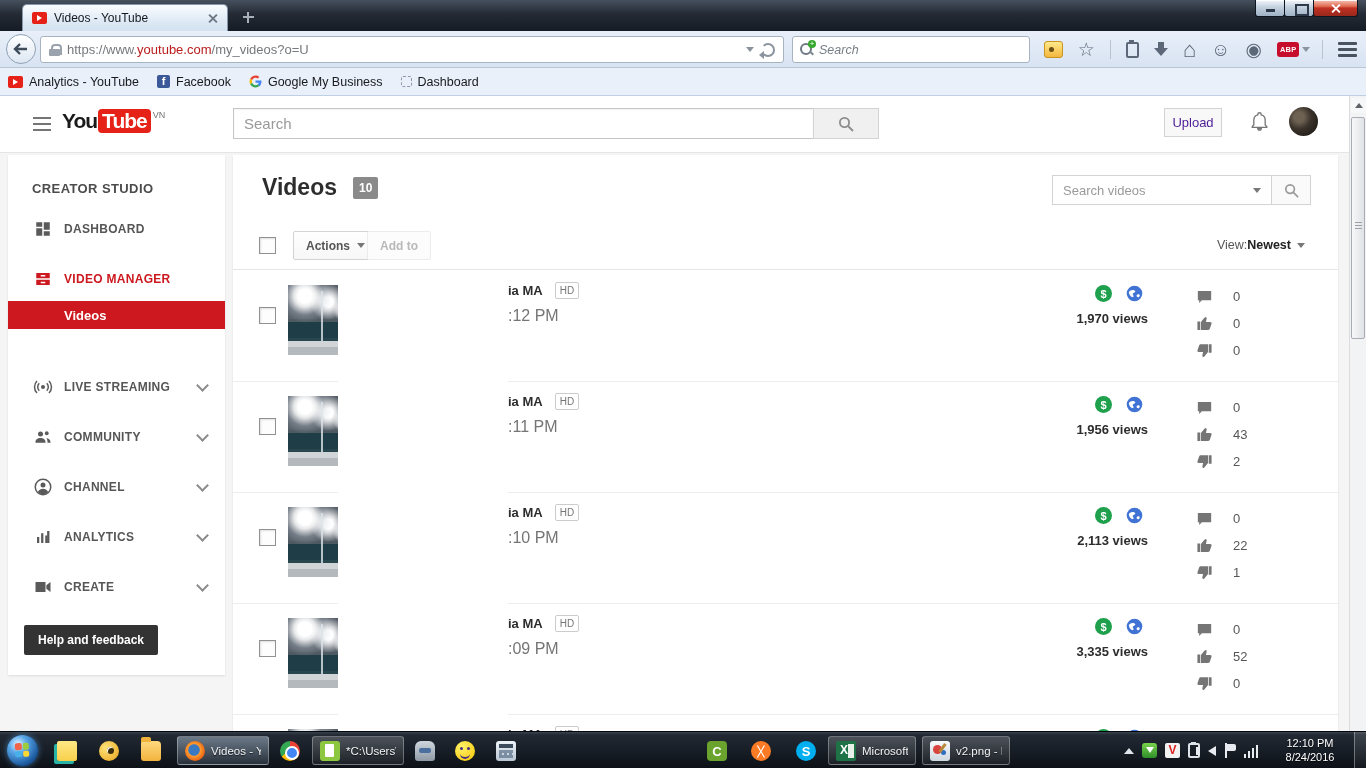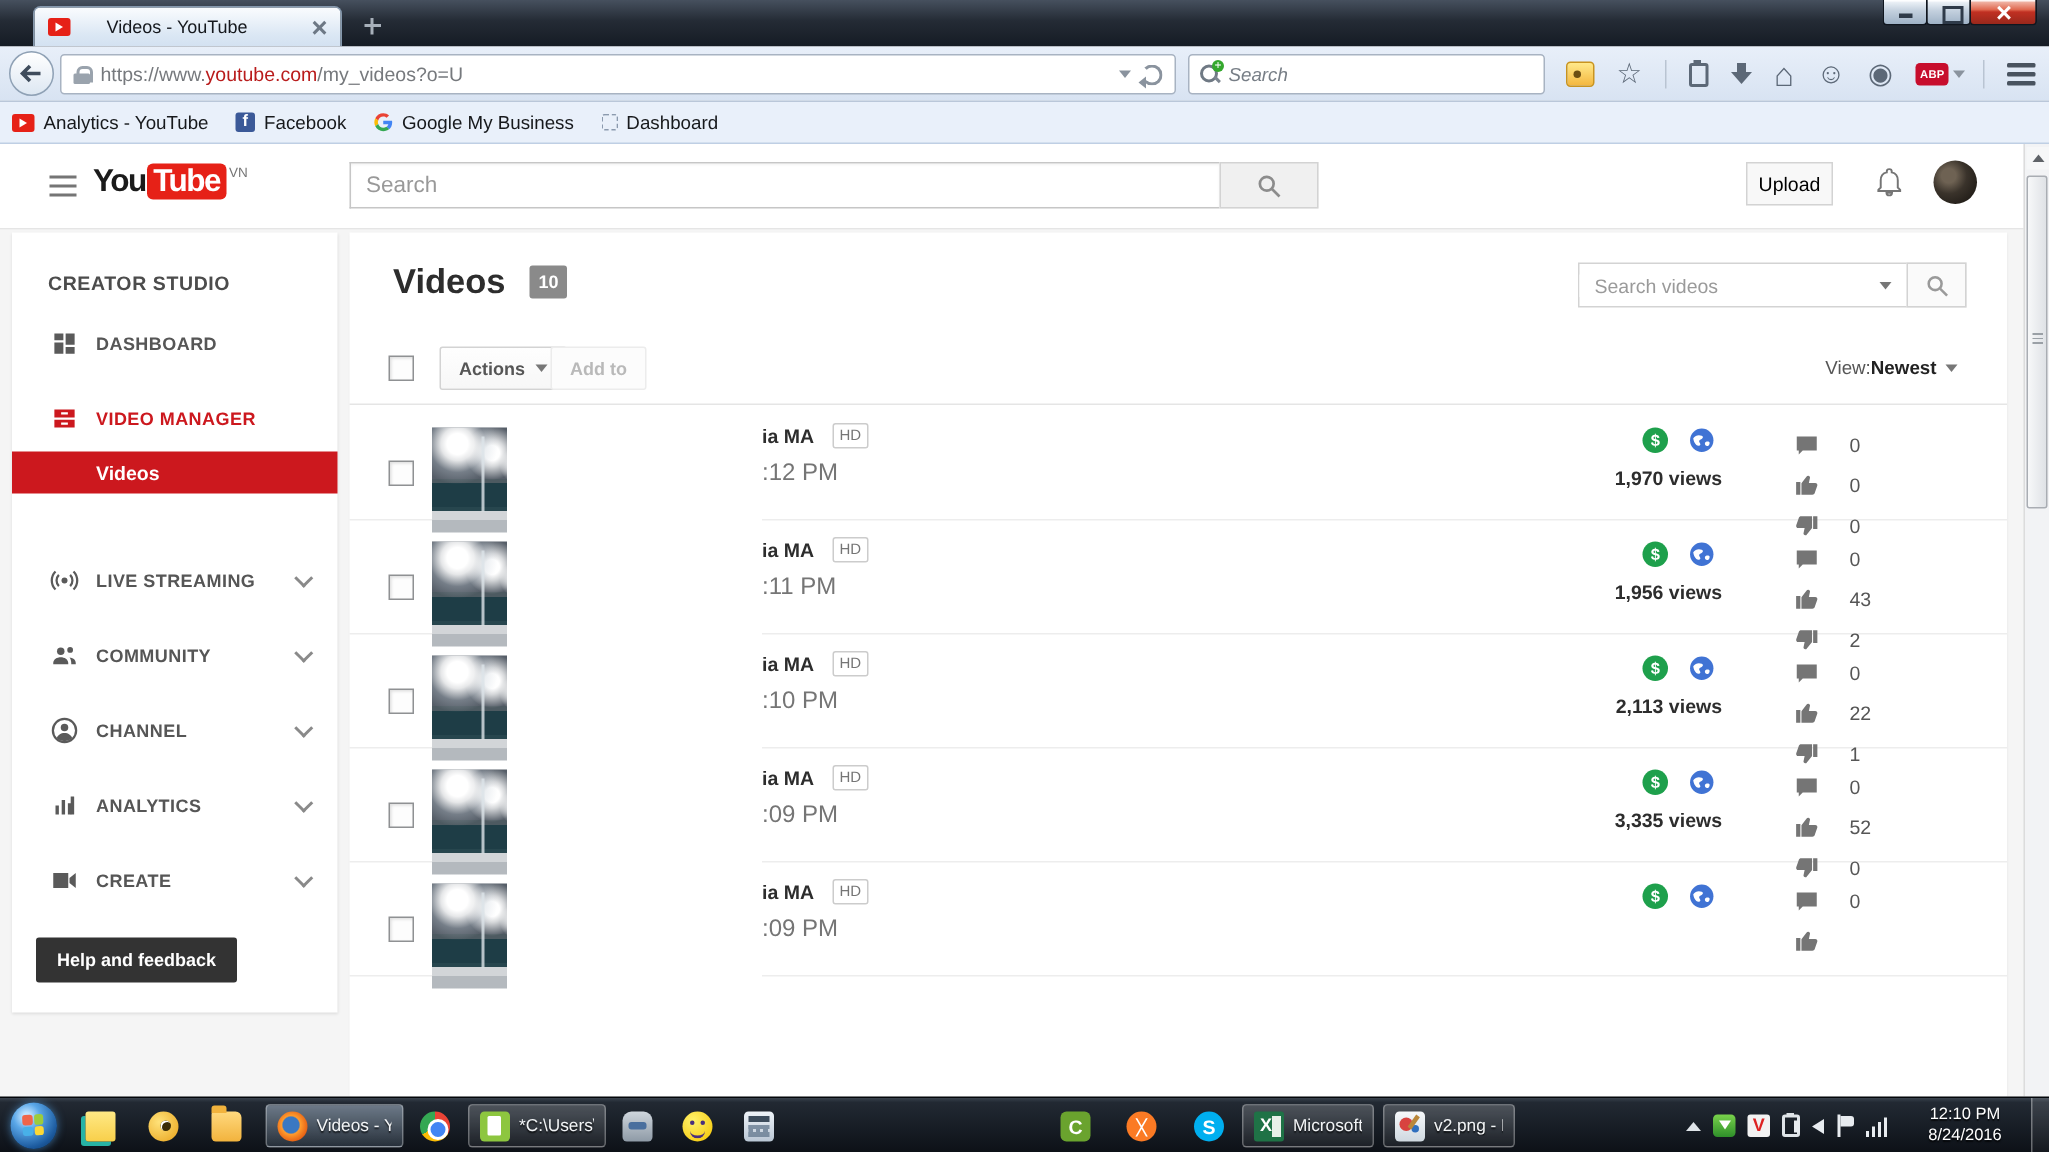--- a/index.html
+++ b/index.html
@@ -5,21 +5,21 @@
   * { margin:0; padding:0; box-sizing:border-box; }
   html,body { width:1366px; height:768px; overflow:hidden; }
   body { font-family:"Liberation Sans","DejaVu Sans",sans-serif; }
   .screen { position:relative; width:1366px; height:768px; background:#f5f5f5; overflow:hidden; }
 
   
   .titlebar { position:absolute; left:0; top:0; width:100%; height:31px;
     background:linear-gradient(180deg,#46505e 0%,#242b35 45%,#151b24 100%); }
   .fftab { position:absolute; left:22px; top:4px; width:206px; height:27px;
     background:linear-gradient(#fafcfe,#dbe7f4 70%,#d3e1f1); border:1px solid #8598ad; border-bottom:none;
-    border-radius:5px 5px 0 0; display:flex; align-items:center; padding:0 9px; gap:24px; }
+    border-radius:5px 5px 0 0; display:flex; align-items:center; padding:0 9px; gap:7px; }
   .favicon { width:15px; height:12px; background:#e62117; border-radius:2px; position:relative; flex:0 0 auto; }
   .favicon::after { content:""; position:absolute; left:5px; top:3px; border-left:5px solid #fff;
     border-top:3px solid transparent; border-bottom:3px solid transparent; }
   .fftab .ttl { font-size:12px; color:#15181d; flex:1; white-space:nowrap; overflow:hidden; }
   .xcross { position:relative; width:10px; height:10px; flex:0 0 auto; }
   .xcross::before,.xcross::after { content:""; position:absolute; left:4px; top:0; width:2px; height:11px; background:#6d7885; }
   .xcross::before { transform:rotate(45deg);} .xcross::after { transform:rotate(-45deg);}
   .newtab { position:absolute; left:238px; top:9px; width:22px; height:18px; }
   .newtab::before { content:""; position:absolute; left:5px; top:7px; width:11px; height:2px; background:#a7b0ba; }
   .newtab::after  { content:""; position:absolute; left:9px; top:3px; width:2px; height:11px; background:#a7b0ba; }
@@ -88,21 +88,21 @@
   .yt-logo { position:absolute; left:62px; top:13px; display:flex; align-items:flex-start; }
   .yt-you { font-size:21px; font-weight:bold; color:#1b1b1b; letter-spacing:-1px; }
   .yt-tube { font-size:21px; font-weight:bold; color:#fff; background:#e62117; border-radius:4px; padding:0 4px; margin-left:1px; letter-spacing:-1px; }
   .yt-region { font-size:9px; color:#757575; margin-left:2px; margin-top:1px; }
   .yt-search { position:absolute; left:233px; top:12px; display:flex; }
   .yt-search input { width:580px; height:31px; border:1px solid #c6c6c6; border-right:none; padding:0 10px;
     font-size:15px; font-family:inherit; outline:none; box-shadow:inset 0 1px 2px rgba(0,0,0,.05); }
   .yt-search input::placeholder { color:#999; }
   .yt-search button { width:66px; height:31px; background:#f0f0f0; border:1px solid #d3d3d3; display:flex; align-items:center; justify-content:center; }
   .upload { position:absolute; left:1164px; top:12px; width:58px; height:29px; background:#f8f8f8;
-    border:1px solid #d3d3d3; font-size:13px; color:#000000; display:flex; align-items:center; justify-content:center; }
+    border:1px solid #d3d3d3; font-size:13px; color:#4c1d95; display:flex; align-items:center; justify-content:center; }
   .bell { position:absolute; left:1249px; top:14px; }
   .avatar { position:absolute; left:1289px; top:11px; width:29px; height:29px; border-radius:50%;
     background:radial-gradient(circle at 35% 35%, #6e6253 0 18%, #3a332b 45%, #14110d 100%); }
 
   .sidebar { position:absolute; left:8px; top:59px; width:217px; height:520px; background:#fff; box-shadow:0 1px 2px rgba(0,0,0,.1); }
   .cs-title { position:absolute; left:24px; top:26px; font-size:13px; font-weight:bold; color:#4c4c4c; letter-spacing:.4px; }
   .snav { position:absolute; left:0; width:100%; height:36px; display:flex; align-items:center; }
   .snav .sic { position:absolute; left:25px; width:20px; height:20px; display:flex; align-items:center; justify-content:center; }
   .snav .slbl { position:absolute; left:56px; font-size:12px; font-weight:bold; color:#565656; letter-spacing:.3px; }
   .snav.red .slbl { color:#cc181e; }
@@ -130,21 +130,21 @@
   .btn { height:29px; border:1px solid #d3d3d3; background:linear-gradient(#fefefe,#f7f7f7); font-size:12px; font-weight:bold;
     color:#565656; display:inline-flex; align-items:center; gap:7px; padding:0 12px; border-radius:2px; }
   .btn.disabled { color:#b9b9b9; border-color:#ececec; background:#fcfcfc; }
   .actions { position:absolute; left:60px; top:-2px; }
   .addto { position:absolute; left:134px; top:-2px; }
   .viewsort { position:absolute; right:33px; top:5px; display:flex; align-items:center; font-size:12.5px; }
   .viewsort .vlab { color:#565656; }
   .viewsort .vval { color:#222; font-weight:bold; display:flex; align-items:center; gap:6px; }
 
   .vm-rows { position:absolute; left:0; right:0; top:116px; }
-  .vrow { position:relative; height:76px; border-bottom:1px solid #ededed; }
+  .vrow { position:relative; height:111px; border-bottom:1px solid #ededed; }
   .vrow .chk { left:26px; top:36px; }
   .thumb { position:absolute; left:55px; top:14px; width:120px; height:70px; background:
       radial-gradient(circle at 17px 11px, #ffffff 0 7px, rgba(255,255,255,.85) 11px, rgba(190,200,210,.3) 19px, rgba(0,0,0,0) 27px),
       radial-gradient(circle at 40px 17px, #ffffff 0 5px, rgba(255,255,255,.75) 9px, rgba(0,0,0,0) 18px),
       radial-gradient(circle at 57px 25px, rgba(255,255,255,.95) 0 4px, rgba(0,0,0,0) 12px),
       linear-gradient(#565e68 0 34px,#4d5a61 34px 37px,#1e3d46 37px 53px,#27464e 53px 56px,#d2d5d8 56px 62px,#b4b9be 62px 70px); }
   .thumb::after { content:""; position:absolute; left:33px; top:6px; width:2px; height:50px; background:rgba(220,228,232,.8); }
   .titleline { position:absolute; left:275px; top:11px; display:flex; align-items:center; gap:12px; }
   .titlefrag { font-size:13px; font-weight:bold; color:#167ac6; color:#2d2d2d; }
   .hdbadge { font-size:10px; color:#757575; border:1px solid #ccc; padding:2px 4px; border-radius:2px; }

